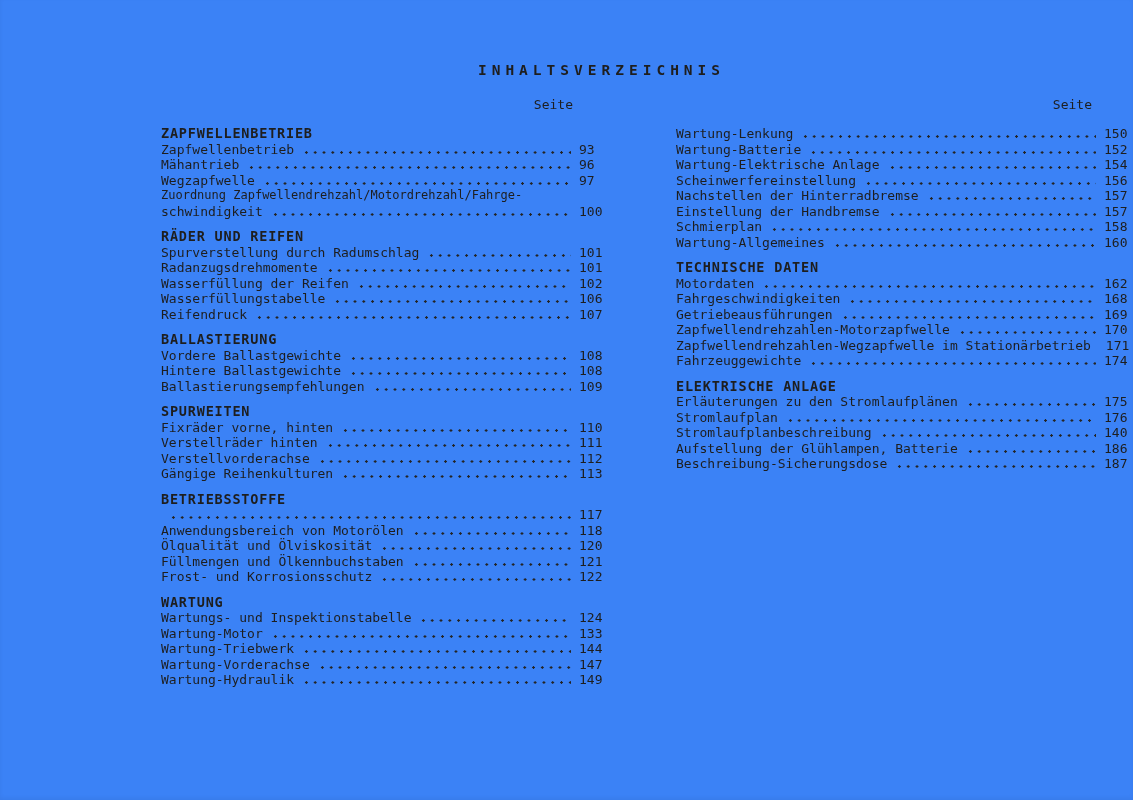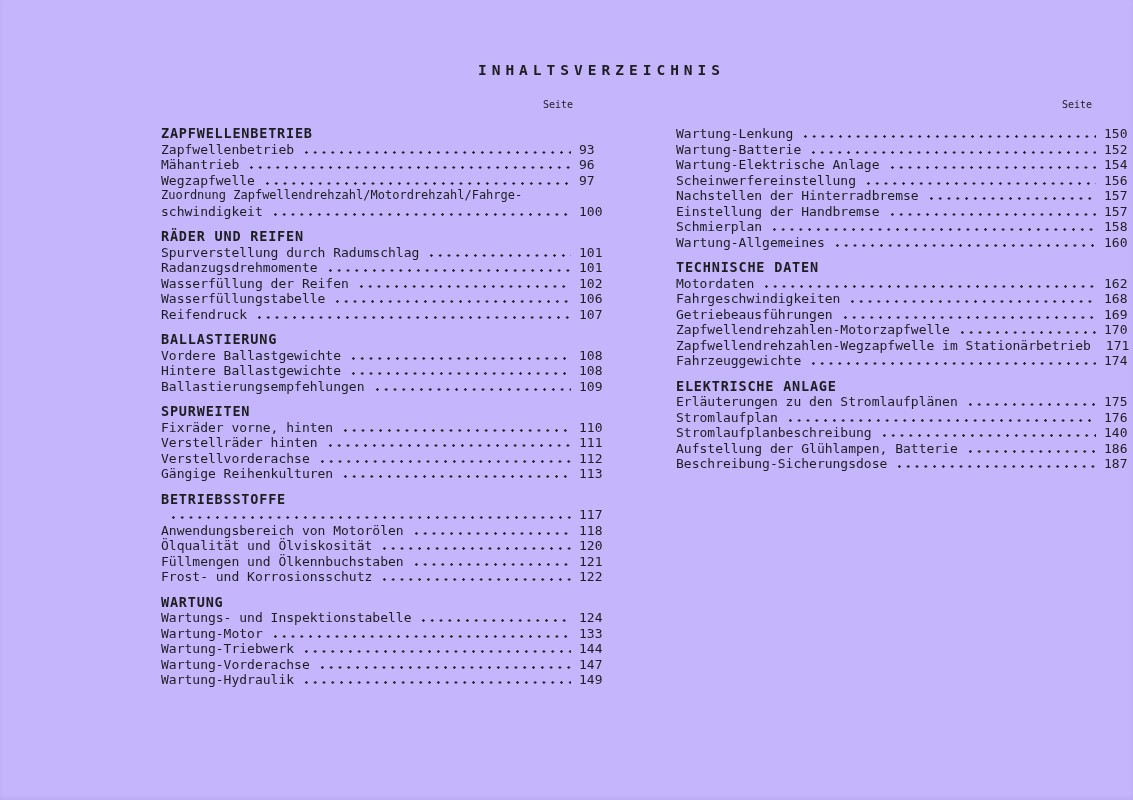--- a/index.html
+++ b/index.html
@@ -4,41 +4,41 @@
 <style>
   html, body {
     margin: 0;
     padding: 0;
     background: #ffffff;
   }
   .sheet {
     position: relative;
     width: 1133px;
     height: 800px;
-    background: #c4b5fd;
+    background: #3b82f6;
     overflow: hidden;
     font-family: "DejaVu Sans Mono", monospace;
     color: #1e1e1e;
     box-shadow: inset 0 -2px 4px rgba(0,0,0,0.05);
   }
   .title {
     position: absolute;
     top: 62px;
     left: 113px;
     width: 977px;
     text-align: center;
     font-size: 14.5px;
     font-weight: bold;
     letter-spacing: 5px;
     white-space: nowrap;
   }
   .seite {
     position: absolute;
     top: 97px;
-    font-size: 10px;
+    font-size: 13px;
     line-height: 15.5px;
   }
   .seite.left  { left: 113px; width: 460px; text-align: right; }
   .seite.right { left: 628px; width: 464px; text-align: right; }
 
   .col { position: absolute; top: 126px; margin-left: 48px; }
   .col.left  { left: 113px; width: 452px; }
   .col.right { left: 628px; width: 462px; }
 
   .toc-section { margin-top: 10px; }

